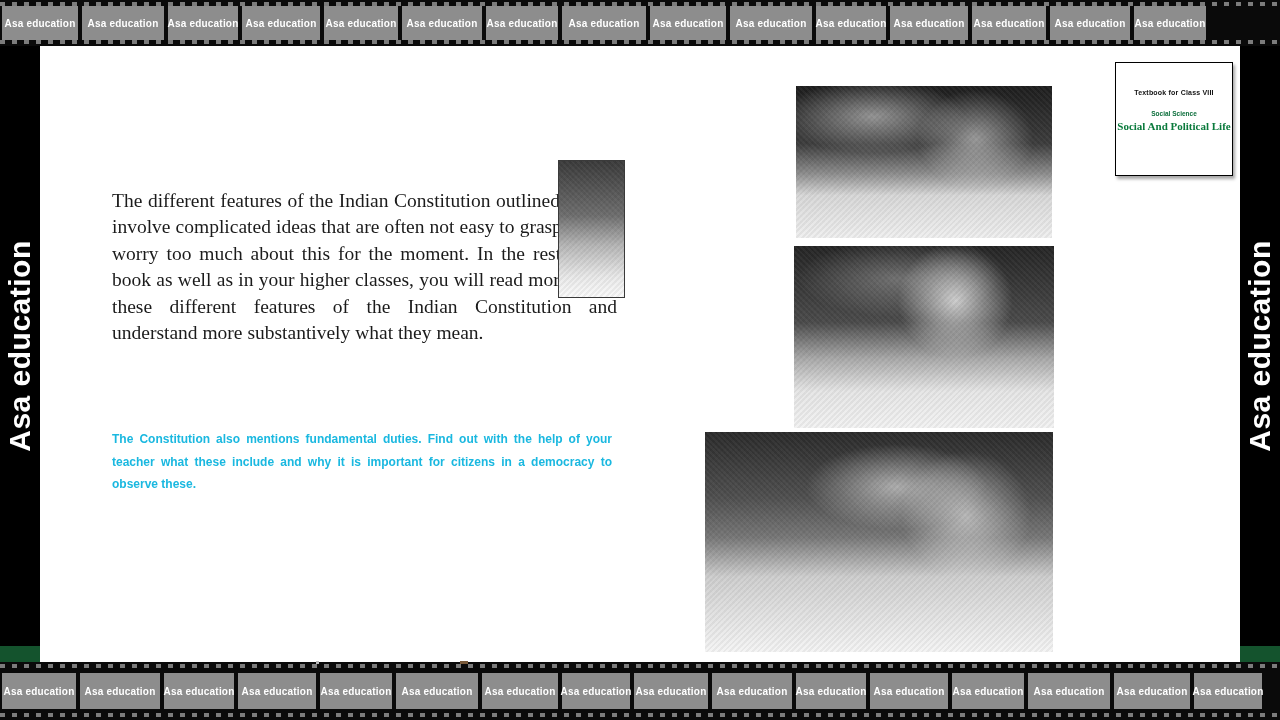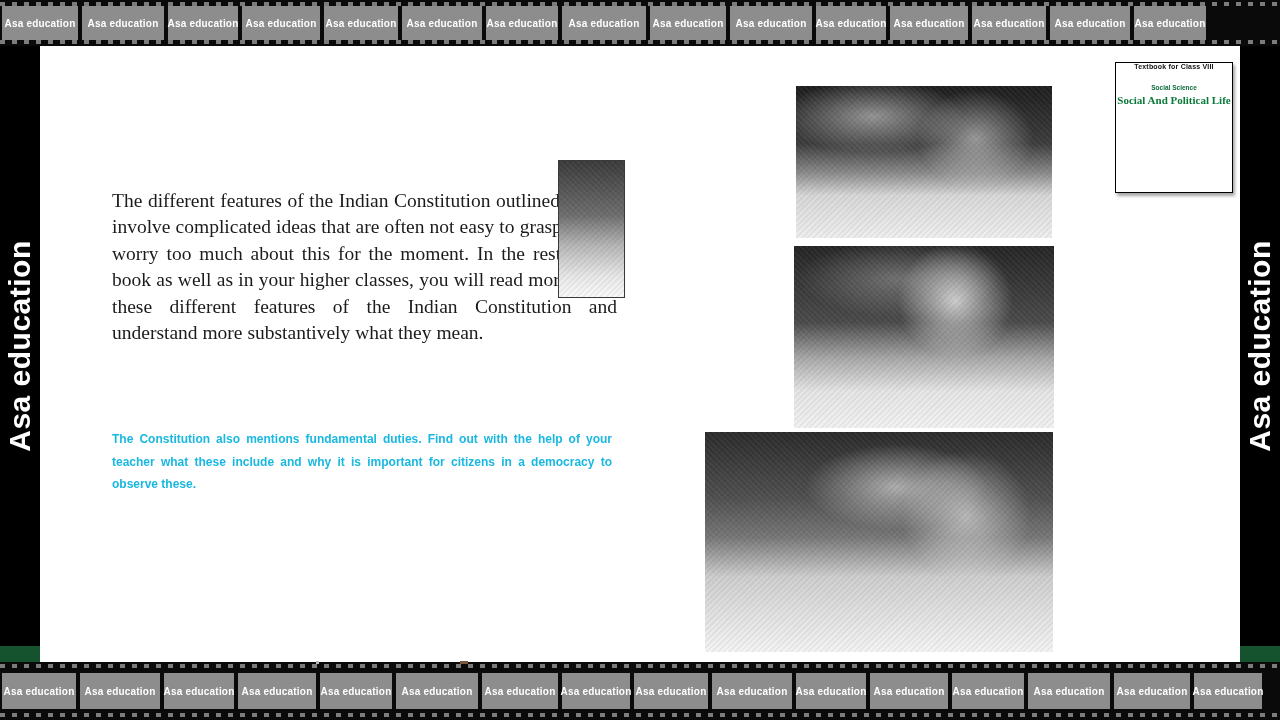--- a/index.html
+++ b/index.html
@@ -172,25 +172,26 @@
     background-image:
       repeating-linear-gradient(45deg, rgba(255,255,255,.045) 0 2px, transparent 2px 4px),
       repeating-linear-gradient(-45deg, rgba(0,0,0,.05) 0 2px, transparent 2px 4px);
     pointer-events: none;
   }
 
   
   .book-cover {
     position: absolute;
     left: 1075px; top: 16px;
-    width: 118px; height: 131px;
+    width: 118px; height: 114px;
     background: #ffffff;
     border: 1px solid #000000;
     box-shadow: 2px 3px 3px rgba(0,0,0,.35);
     text-align: center;
+    padding-top: 26px;
   }
   .book-cover .bc-class {
     font-size: 7px; font-weight: bold; color: #111; letter-spacing: .2px;
   }
   .book-cover .bc-subject {
     margin-top: 14px;
     font-size: 6.5px; font-weight: bold; color: #0b6e3b;
   }
   .book-cover .bc-title {
     margin-top: 3px;

